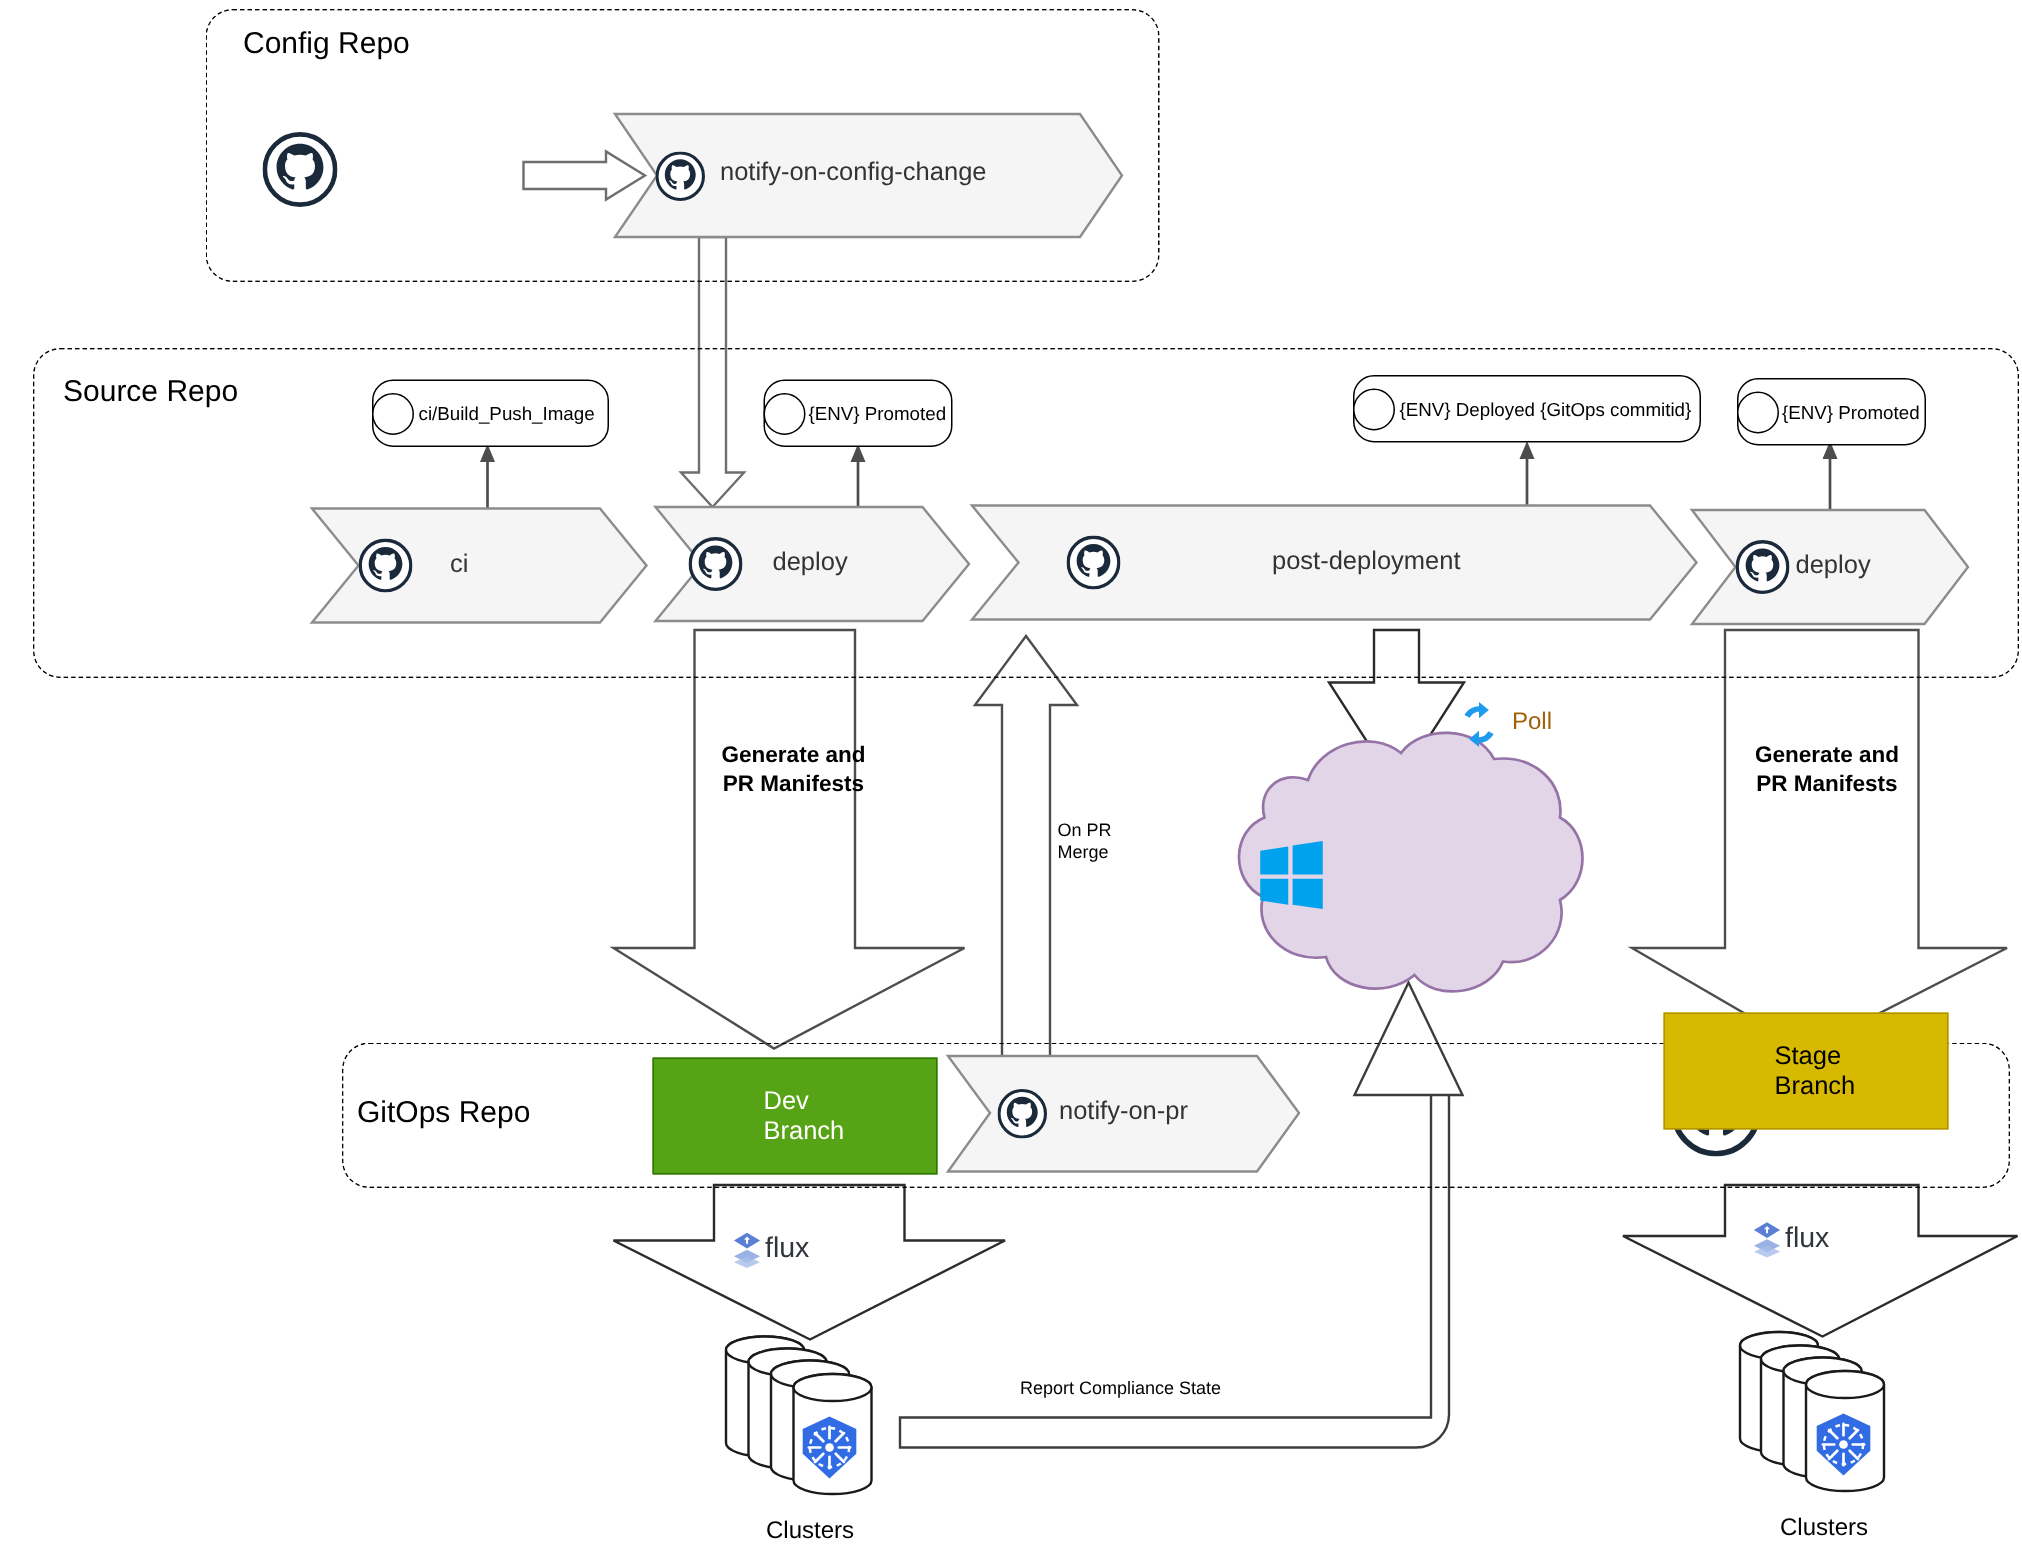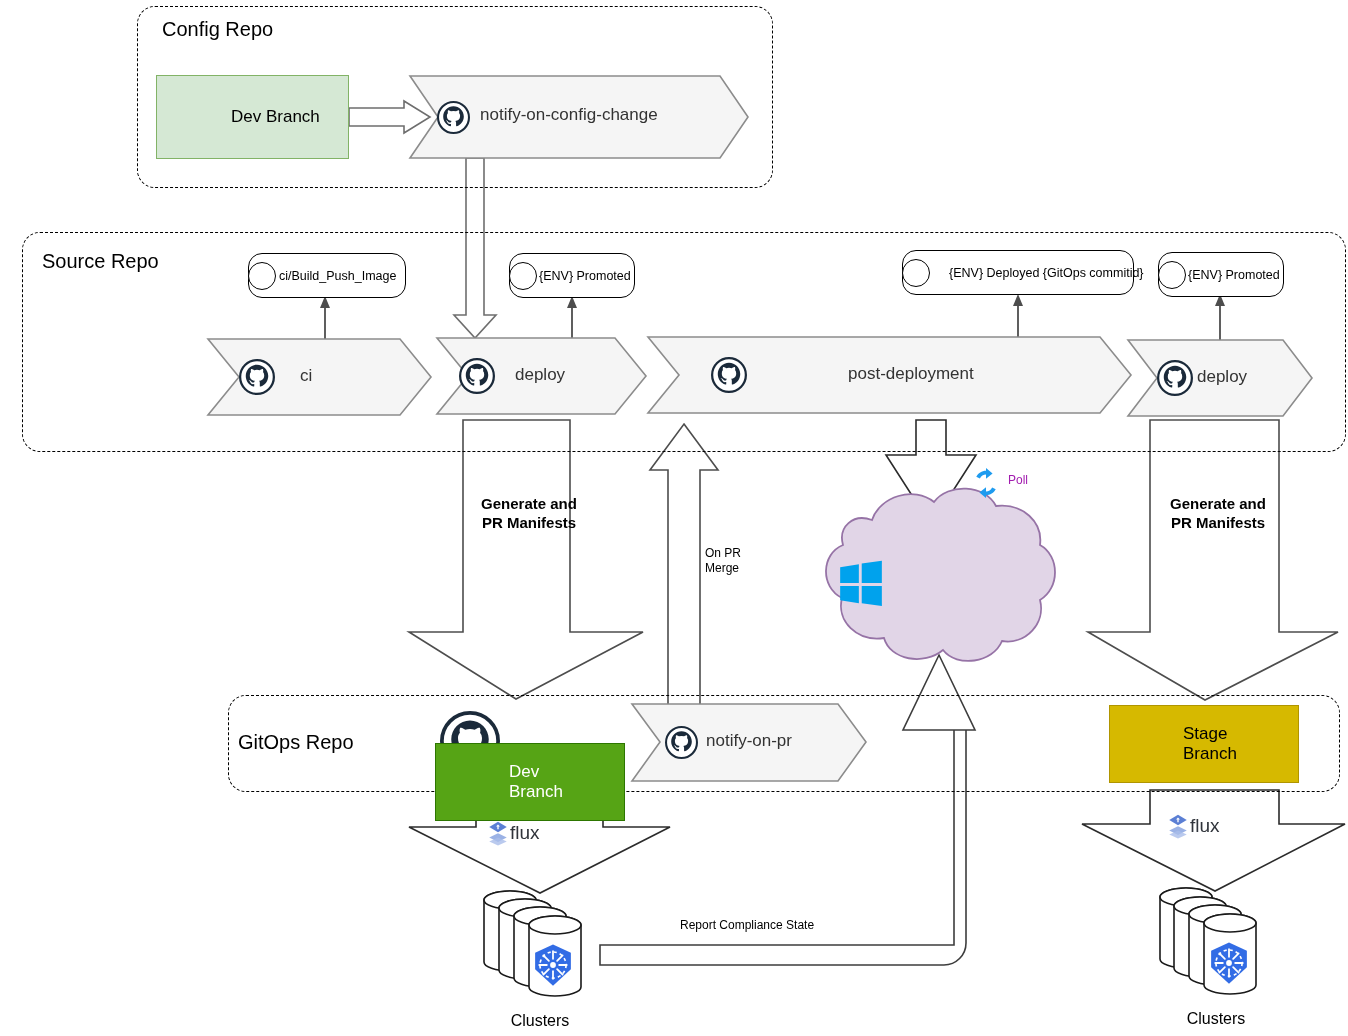--- a/index.html
+++ b/index.html
@@ -41,21 +41,21 @@
   .flabel{position:absolute;font-size:12px;color:#000;white-space:nowrap;line-height:1.25;}
   .flabel.bold{font-weight:bold;font-size:15px;}
   .flabel.center{text-align:center;}
 
   
   .cloudtext{
     position:absolute;font-size:17px;text-align:center;line-height:1.25;color:#000;
   }
   .flux-label{position:absolute;font-size:19px;color:#30343b;}
   .clusters-label{position:absolute;font-size:16px;color:#000;text-align:center;}
-  .poll-label{position:absolute;font-size:12px;color:#a21caf;}
+  .poll-label{position:absolute;font-size:16px;color:#a16207;}
 </style>
 </head>
 <body>
 
 <div id="stage">
 
   <svg class="layer" viewBox="0 0 1348 1036">
     <defs>
 
       <symbol id="gh" viewBox="0 0 64 64">
@@ -234,41 +234,38 @@
 
   <div class="group" style="left:137px;top:6px;width:634px;height:180px;"></div>
   <div class="group-label" style="left:162px;top:18px;">Config Repo</div>
 
   <div class="group" style="left:22px;top:232px;width:1322px;height:218px;"></div>
   <div class="group-label" style="left:42px;top:250px;">Source Repo</div>
 
   <div class="group" style="left:228px;top:695px;width:1110px;height:95px;"></div>
   <div class="group-label" style="left:238px;top:731px;">GitOps Repo</div>
 
-  <div class="branchbox" style="left:156px;top:75px;width:193px;height:84px;background:#d5e8d4;border:1.6px solid #82b366;">
-    <span class="txt" style="position:absolute;left:74px;top:50%;transform:translateY(-50%);">Dev Branch</span>
-  </div>
 
   <div class="node" style="left:480px;top:105px;">
     <span style="font-size:17px;color:#333;">notify-on-config-change</span>
   </div>
 
   <div class="pill" style="left:248px;top:253px;width:158px;height:45px;">
     <span class="pcirc"></span>
     <span class="ptxt" style="margin-left:30px;">ci/Build_Push_Image</span>
   </div>
 
   <div class="pill" style="left:509px;top:253px;width:126px;height:45px;">
     <span class="pcirc"></span>
     <span class="ptxt" style="margin-left:29px;">{ENV} Promoted</span>
   </div>
 
   <div class="pill" style="left:902px;top:250px;width:232px;height:45px;">
     <span class="pcirc"></span>
-    <span class="ptxt" style="margin-left:46px;">{ENV} Deployed {GitOps commitid}</span>
+    <span class="ptxt" style="margin-left:30px;">{ENV} Deployed {GitOps commitid}</span>
   </div>
 
   <div class="pill" style="left:1158px;top:252px;width:126px;height:45px;">
     <span class="pcirc"></span>
     <span class="ptxt" style="margin-left:29px;">{ENV} Promoted</span>
   </div>
 
   <div class="node" style="left:300px;top:366px;">
     <span style="font-size:17px;color:#333;">ci</span>
   </div>
@@ -295,32 +292,32 @@
   <div class="flabel" style="left:705px;top:546px;">
     <div>On PR</div>
     <div>Merge</div>
   </div>
 
   <div class="poll-label" style="left:1008px;top:473px;">Poll</div>
 
   <div class="flabel" style="left:680px;top:918px;">Report Compliance State</div>
 
 
-  <div class="branchbox" style="left:435px;top:743px;width:190px;height:78px;background:#56a415;border:1.6px solid #2d7600;">
+  <div class="branchbox" style="left:435px;top:705px;width:190px;height:78px;background:#56a415;border:1.6px solid #2d7600;">
     <span class="txt" style="position:absolute;left:73px;top:50%;transform:translateY(-50%);color:#ffffff;">
       <span>Dev</span><br>
       <span>Branch</span>
     </span>
   </div>
 
   <div class="node" style="left:706px;top:731px;">
     <span style="font-size:17px;color:#333;">notify-on-pr</span>
   </div>
 
-  <div class="branchbox" style="left:1109px;top:705px;width:190px;height:78px;background:#d6b900;border:1.6px solid #b09500;">
+  <div class="branchbox" style="left:1109px;top:675px;width:190px;height:78px;background:#d6b900;border:1.6px solid #b09500;">
     <span class="txt" style="position:absolute;left:73px;top:50%;transform:translateY(-50%);color:#000;">
       <span>Stage</span><br>
       <span>Branch</span>
     </span>
   </div>
 
   <div class="flux-label" style="left:510px;top:822px;">flux</div>
   <div class="flux-label" style="left:1190px;top:815px;">flux</div>
 
   <div class="clusters-label" style="left:490px;top:1012px;width:100px;">Clusters</div>

